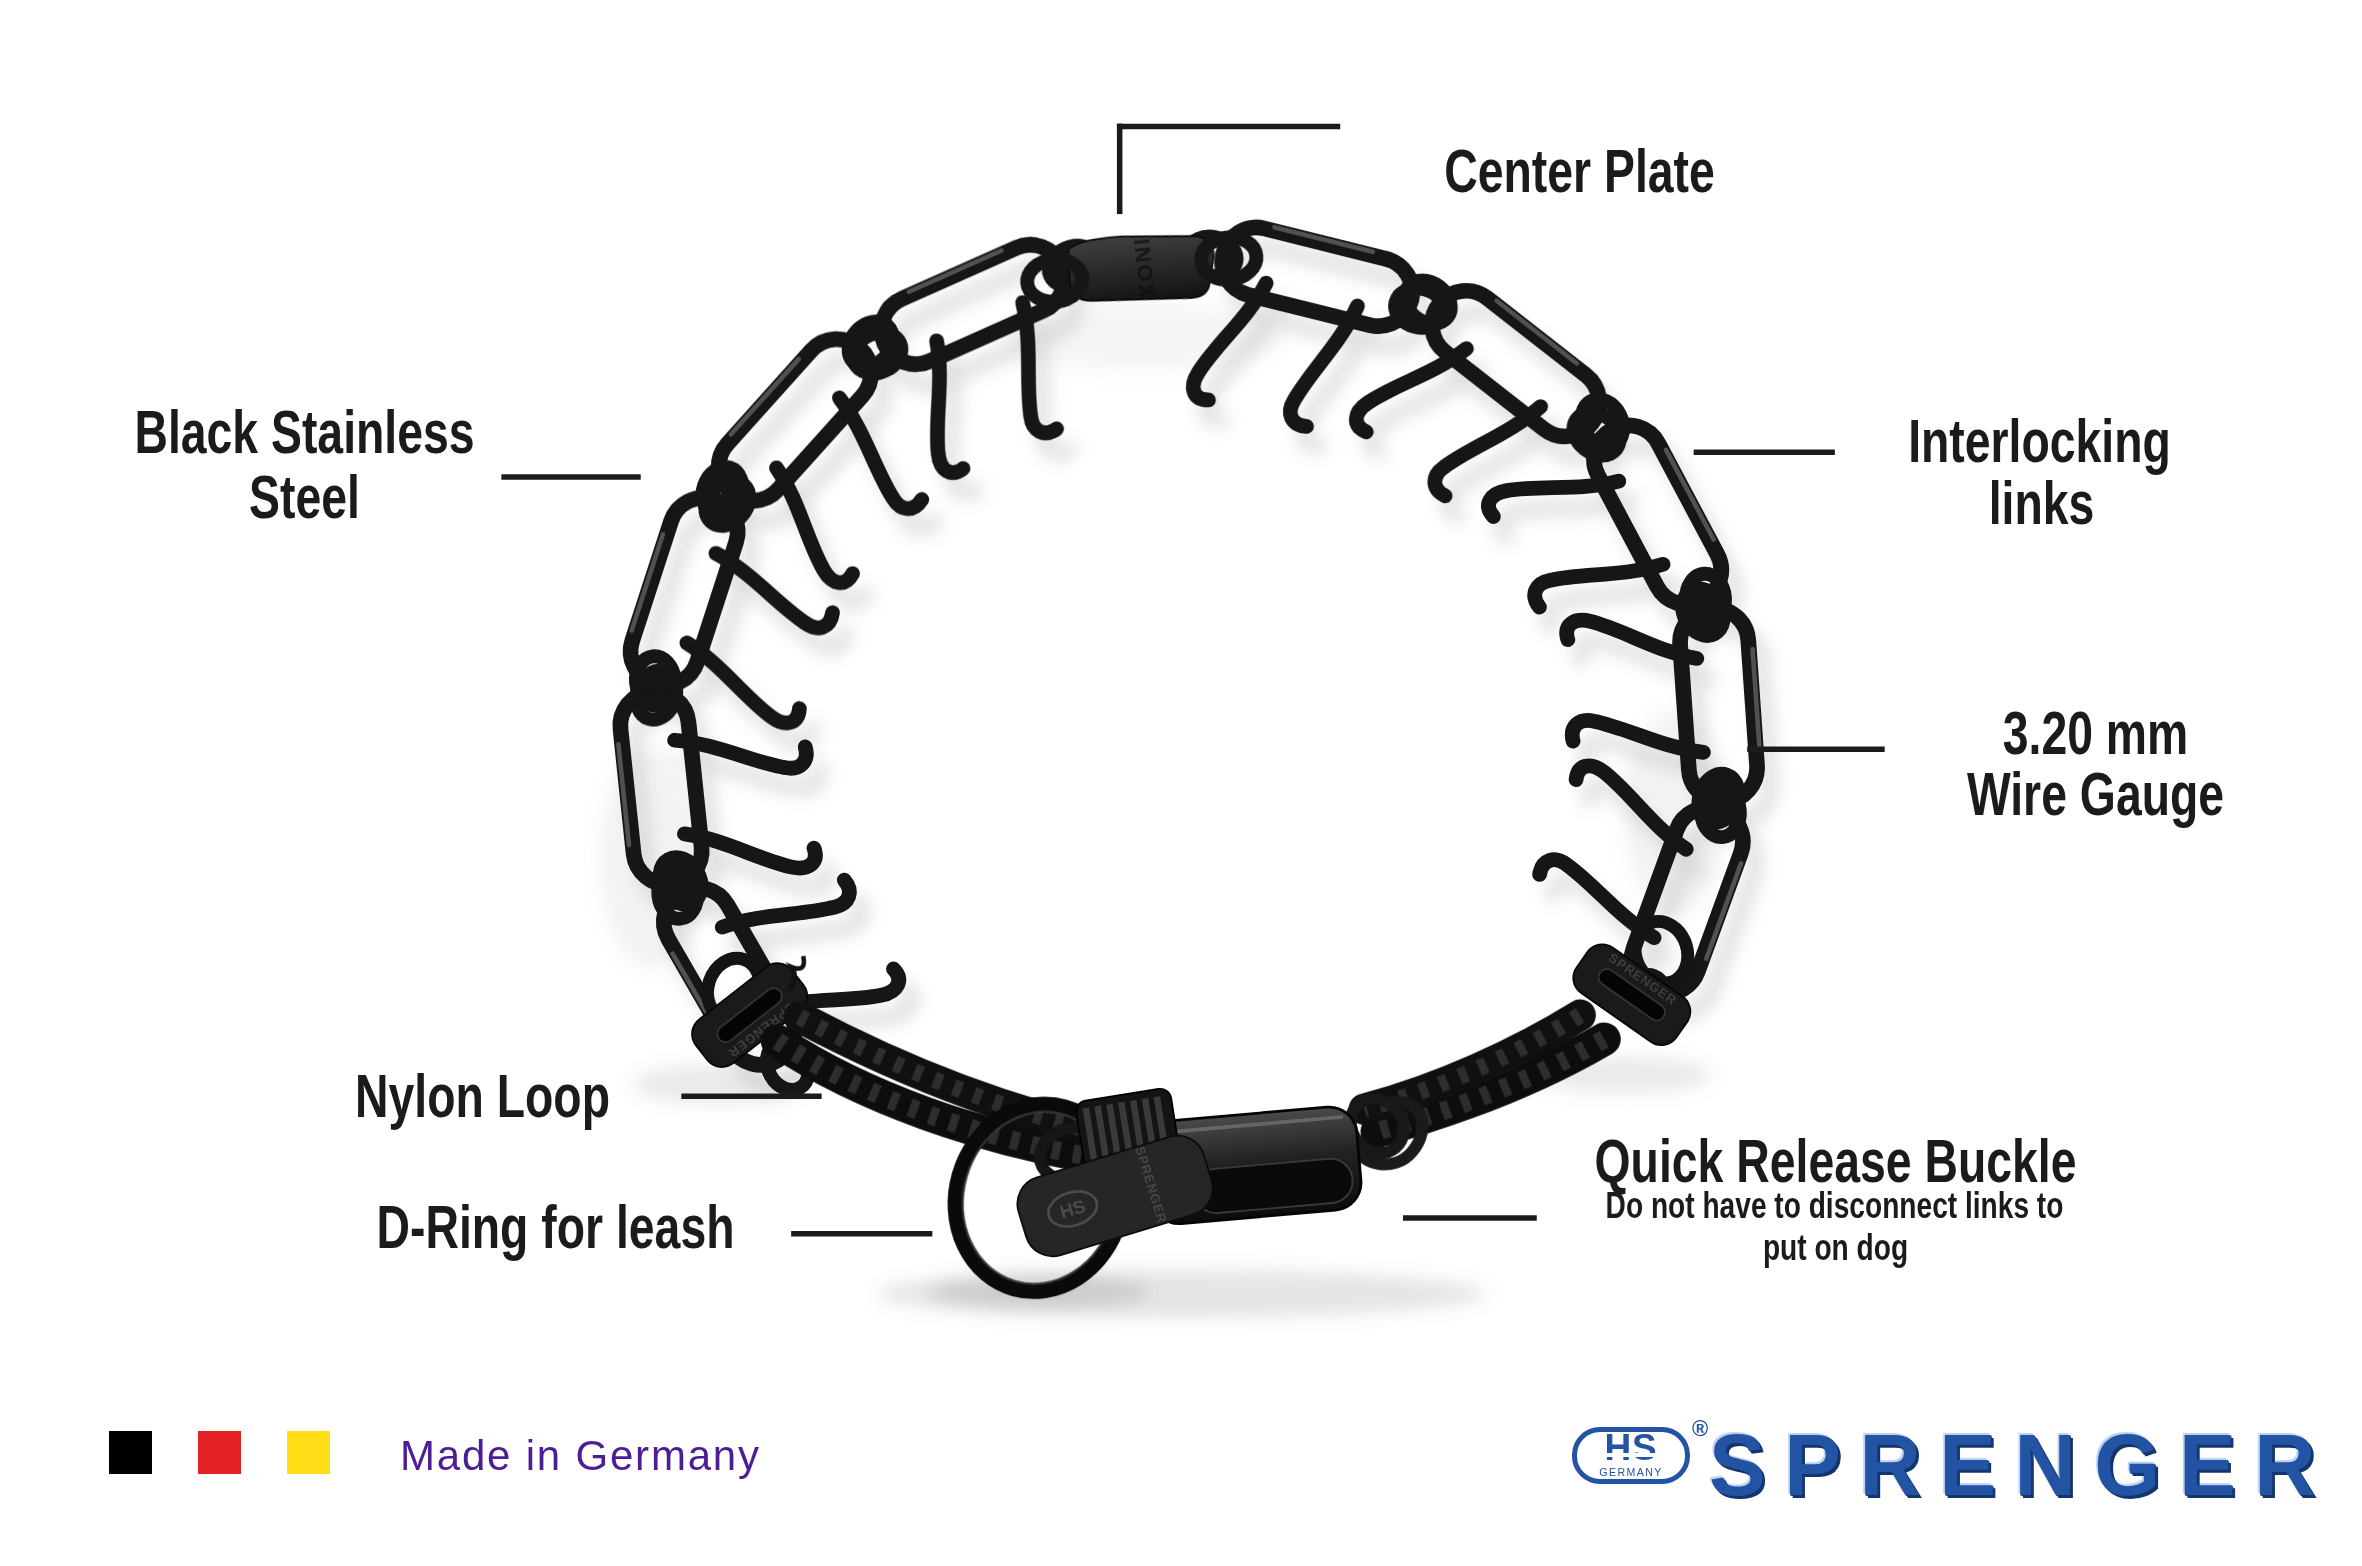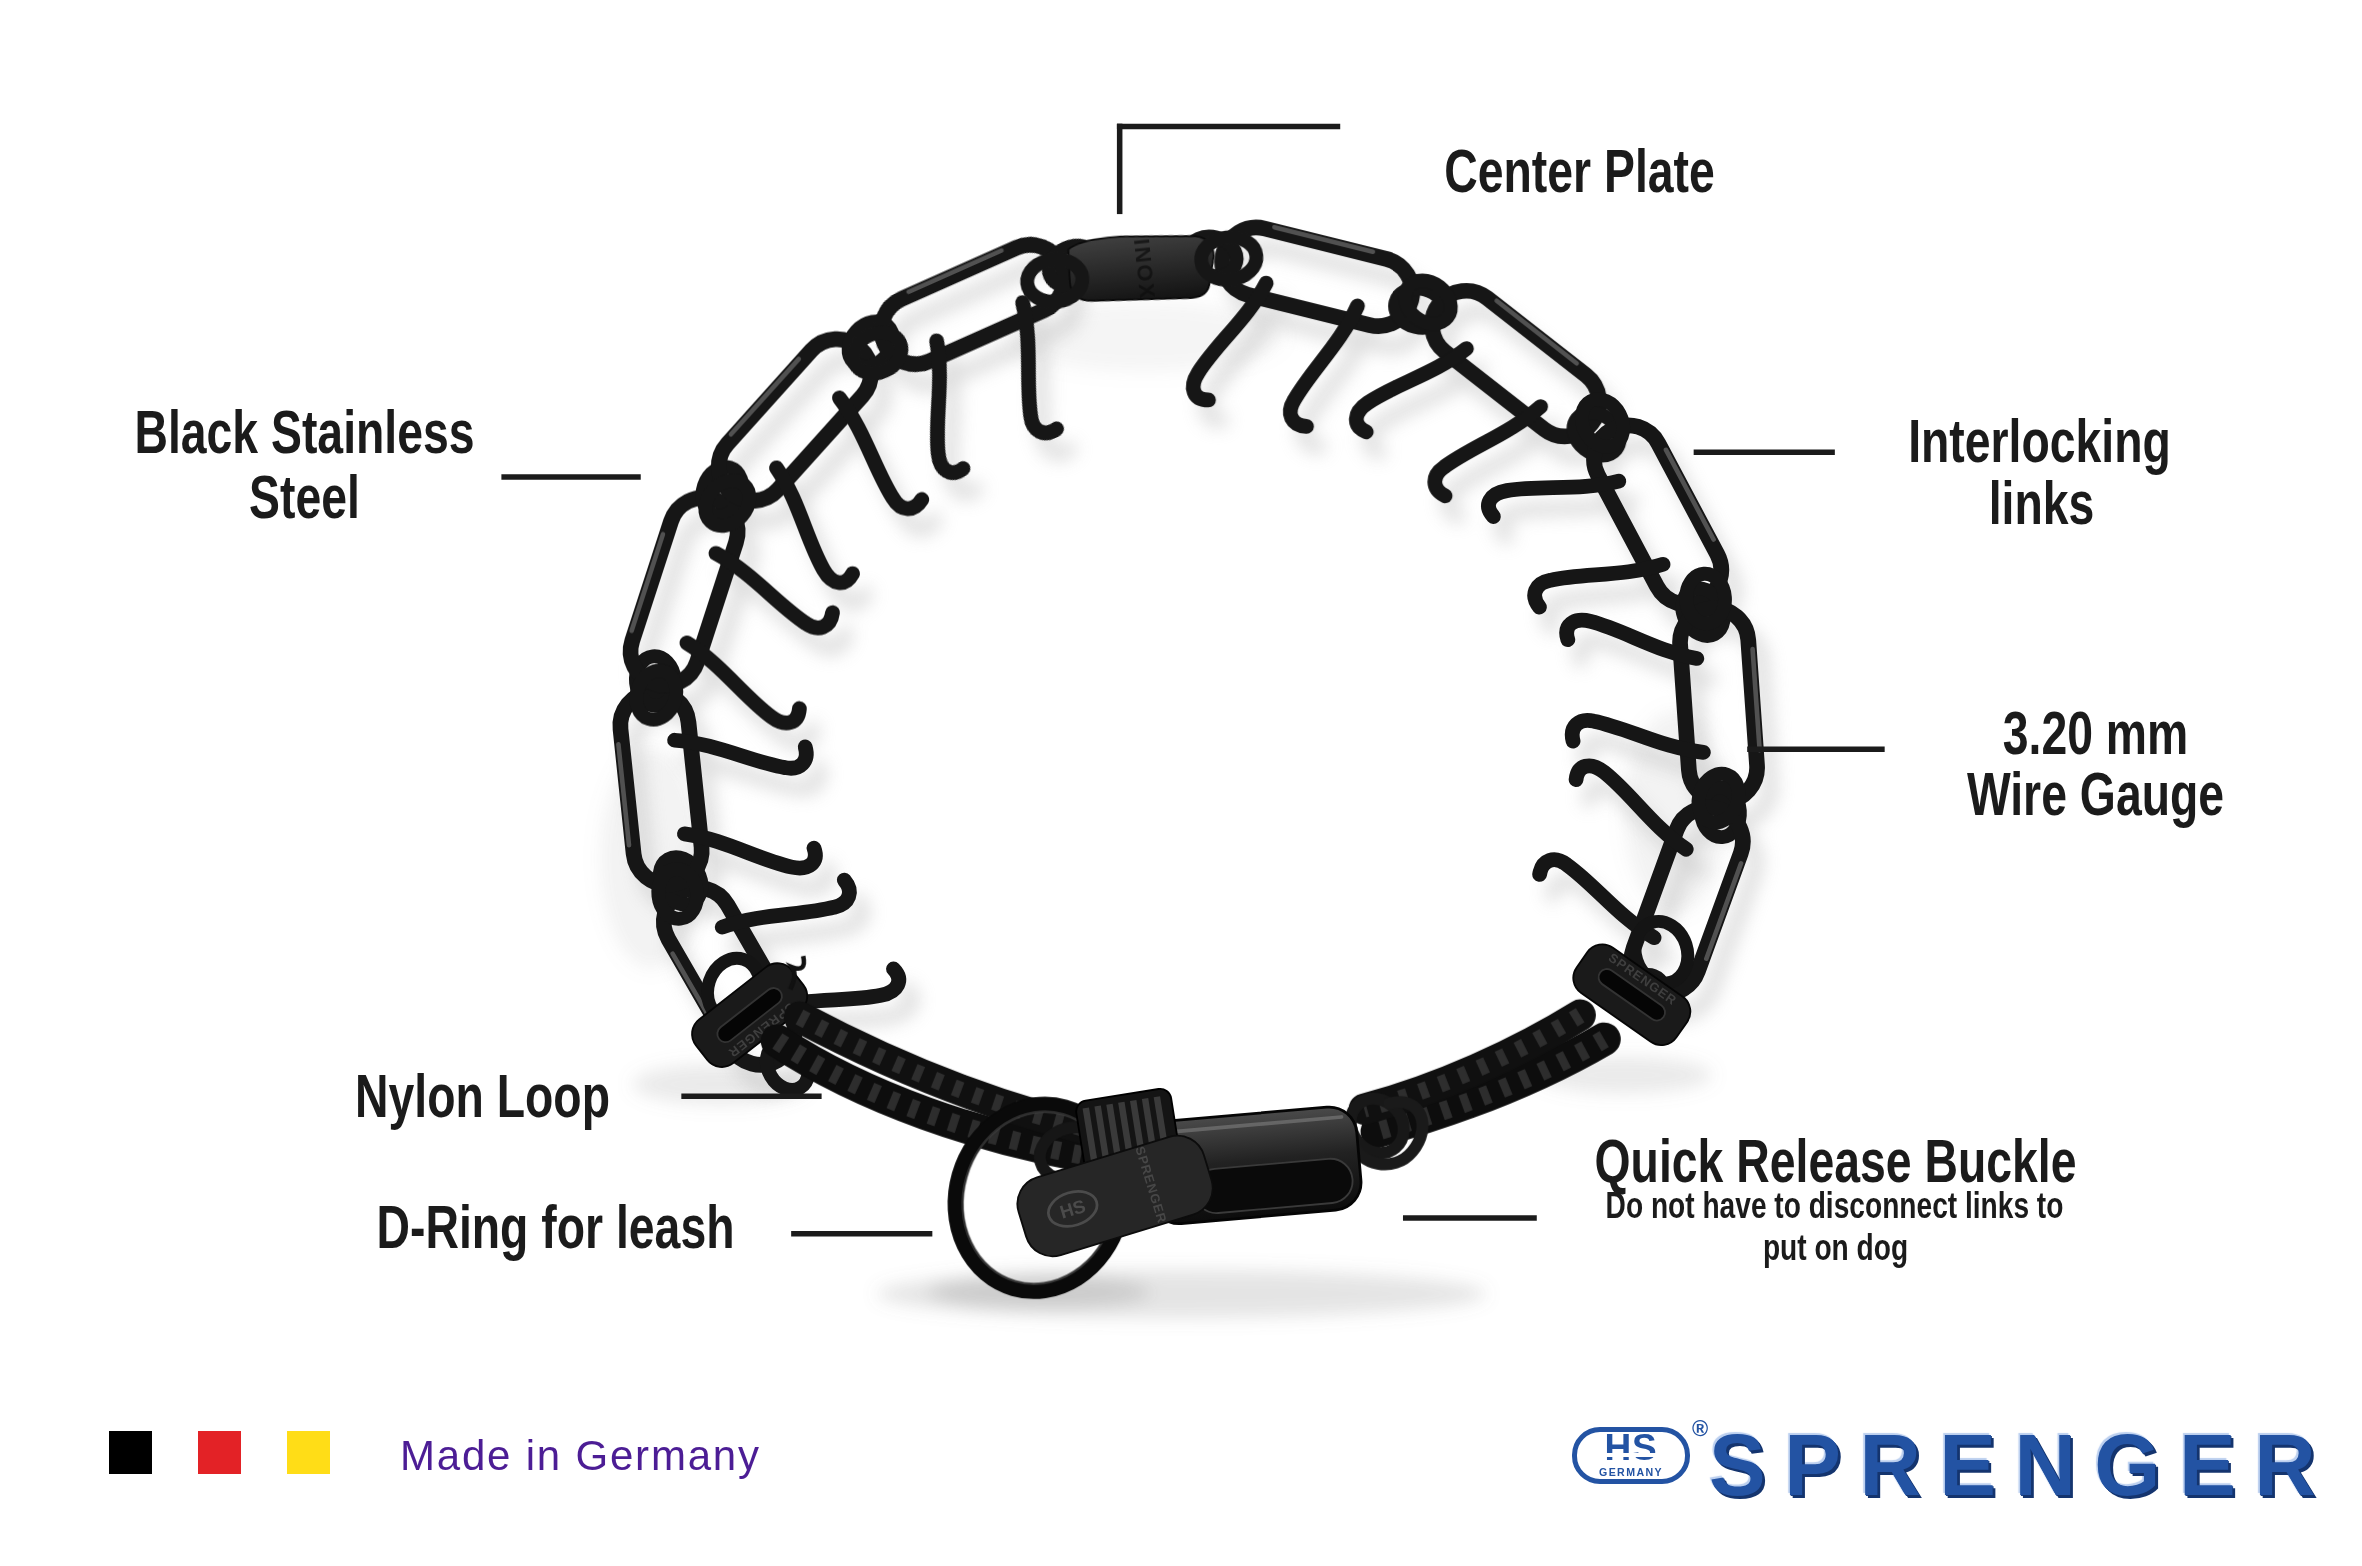--- a/index.html
+++ b/index.html
@@ -14,21 +14,21 @@
          transform:scaleX(.76);}
   .flag-sq{position:absolute;width:43px;height:43px;}
   #made-in{position:absolute;left:376px;top:1432px;font-size:42px;font-weight:400;
            letter-spacing:1.8px;color:#4c1d95;white-space:nowrap;margin-left:24px;}
   #hs-badge{position:absolute;left:1572px;top:1427px;width:118px;height:57px;
             border:5.5px solid #2353a3;border-radius:28px;box-sizing:border-box;}
   #hs-text{position:absolute;left:0;right:0;top:-5.5px;text-align:center;font-size:37px;
            font-weight:bold;color:#2353a3;letter-spacing:0.9px;}
   #hs-stripe{position:absolute;left:22%;right:22%;top:44%;height:4.6px;background:#fff;}
   #hs-country{position:absolute;left:0;right:0;bottom:0.9px;text-align:center;
-              font-size:10.6px;font-weight:bold;letter-spacing:1.4px;color:#2353a3;}
+              font-size:10.6px;font-weight:normal;letter-spacing:1.4px;color:#2353a3;}
   #registered{position:absolute;left:1692px;top:1416px;font-size:22px;font-weight:bold;
               color:#2353a3;}
   #brand{position:absolute;left:1709px;top:1416px;font-size:85px;font-weight:bold;
          letter-spacing:18.5px;color:#2353a3;white-space:nowrap;transform:scaleY(1.03);
          text-shadow:2.8px 2.8px 0 #14346e, 0.9px 0.9px 0 #1c4488, -1.8px -1.8px 0.9px rgba(170,195,235,.8);}
 </style>
 </head>
 <body>
 
 <div id="canvas">

